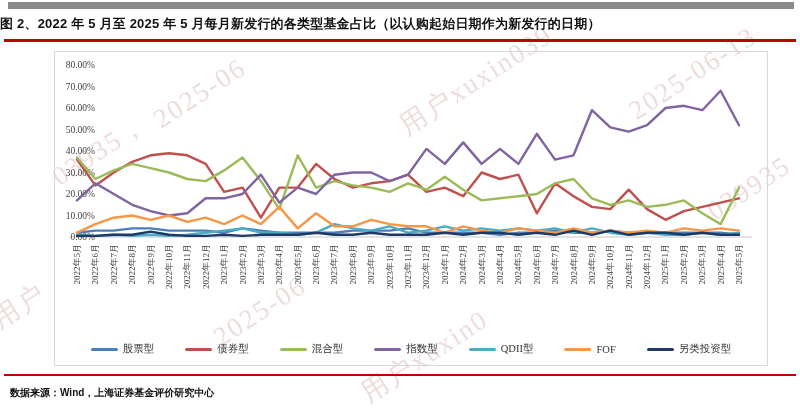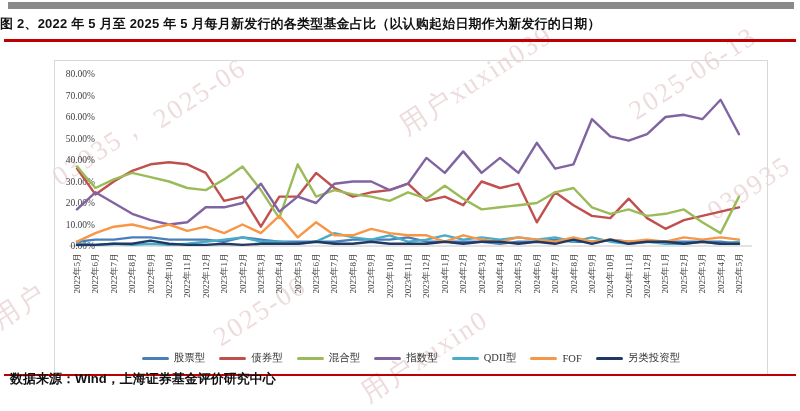--- a/index.html
+++ b/index.html
@@ -10,38 +10,38 @@
   .top-bar{position:absolute;left:8px;top:2px;width:786px;height:7px;background:#8a8a8a;}
   .page-title{
     position:absolute;left:0;top:15px;width:784px;
     font-size:13px;font-weight:bold;color:#111;
     font-family:"Liberation Sans",sans-serif;letter-spacing:.2px;white-space:nowrap;
   }
   .rule-red{position:absolute;left:4px;width:792px;background:#c00000;}
   .rule-red.top{top:39px;height:3px;}
   .rule-red.bottom{top:374px;height:2px;}
   .chart-frame{
-    position:absolute;left:54px;top:60px;width:712px;height:313px;
+    position:absolute;left:54px;top:51px;width:712px;height:313px;
     border:1px solid #d8d8d8;background:transparent;
   }
   .chart-svg{position:absolute;left:0;top:0;}
   .ytick{font-family:"Liberation Serif",serif;font-size:9.5px;fill:#3f3f3f;}
   .xtick{font-family:"Liberation Serif",serif;font-size:9px;fill:#3f3f3f;}
   .legend{
     position:absolute;left:0;right:0;bottom:9px;
-    display:flex;justify-content:center;align-items:center;gap:0;
+    display:flex;justify-content:center;align-items:center;gap:17px;
   }
   .legend-item{display:flex;align-items:center;margin:0 7px;}
   .legend-swatch{display:inline-block;width:27px;height:3px;border-radius:2px;margin-right:5px;}
   .legend-label{
     font-family:"Liberation Serif",serif;font-size:10.5px;color:#333;white-space:nowrap;
   }
   .source-note{
-    position:absolute;left:10px;top:370px;
-    font-size:13px;font-weight:bold;color:#111;white-space:nowrap;
+    position:absolute;left:10px;top:386px;
+    font-size:10px;font-weight:bold;color:#111;white-space:nowrap;
   }
   .watermark{
     position:absolute;color:#eedcdc;font-size:27px;letter-spacing:2px;
     transform:rotate(-33deg);white-space:nowrap;z-index:1;pointer-events:none;
     font-family:"Liberation Serif",serif;
   }
   .chart-frame, .page-title, .rule-red, .source-note{z-index:2;}
 </style>
 </head>
 <body>

